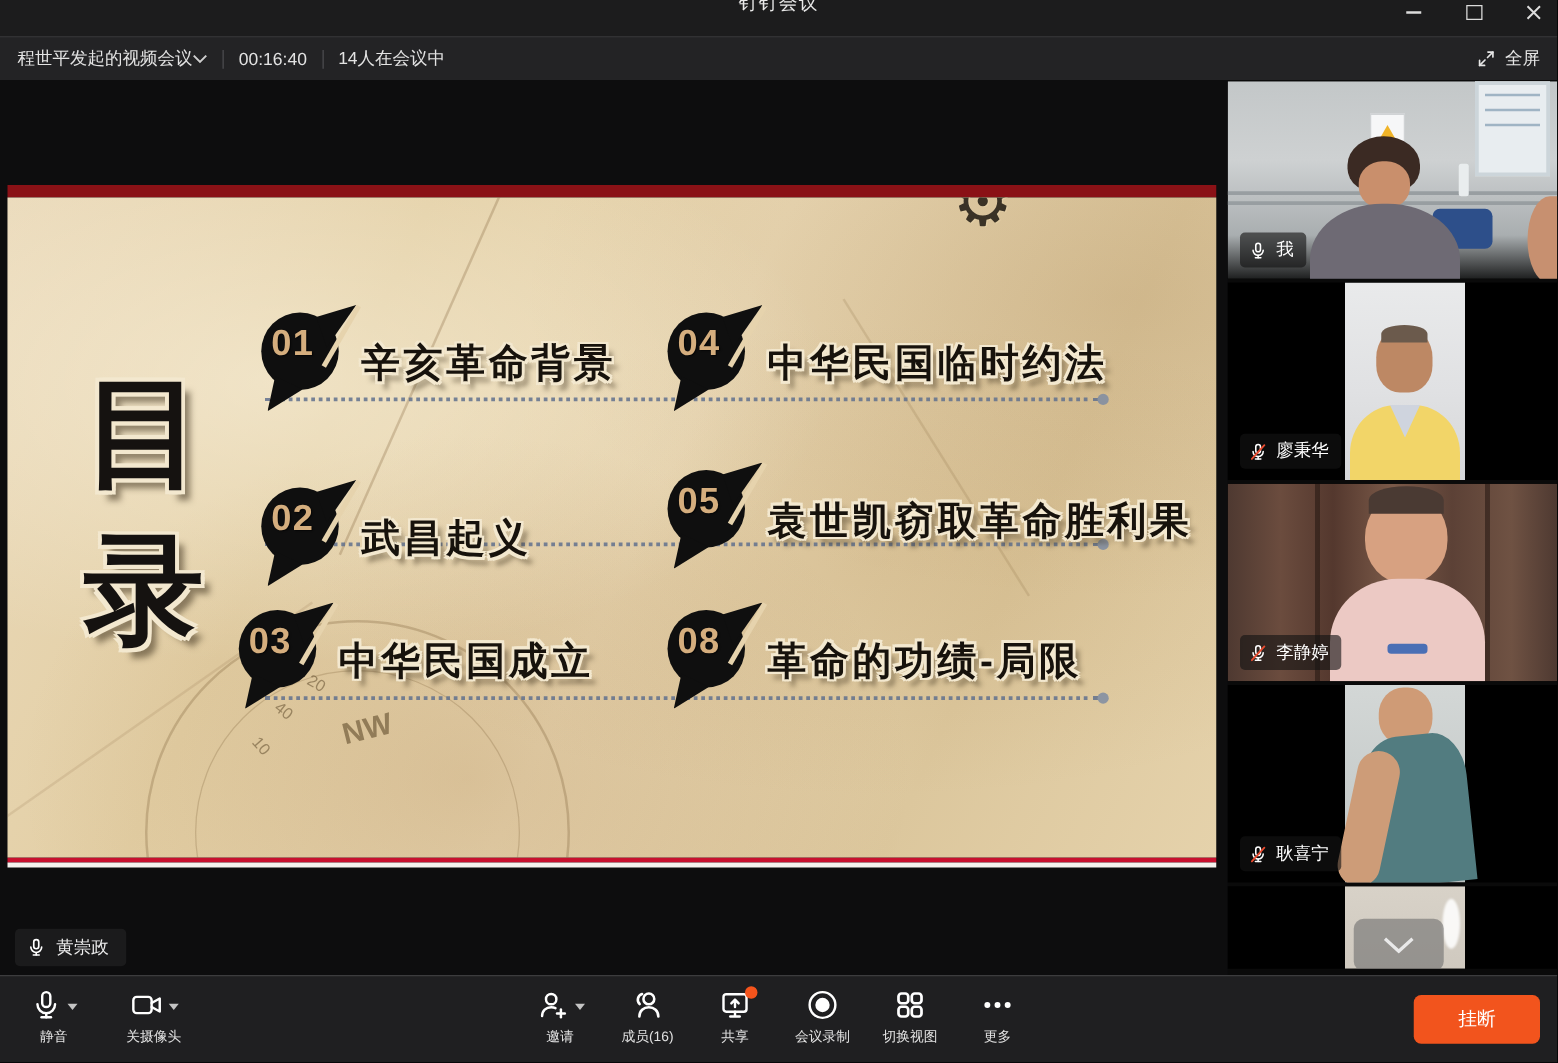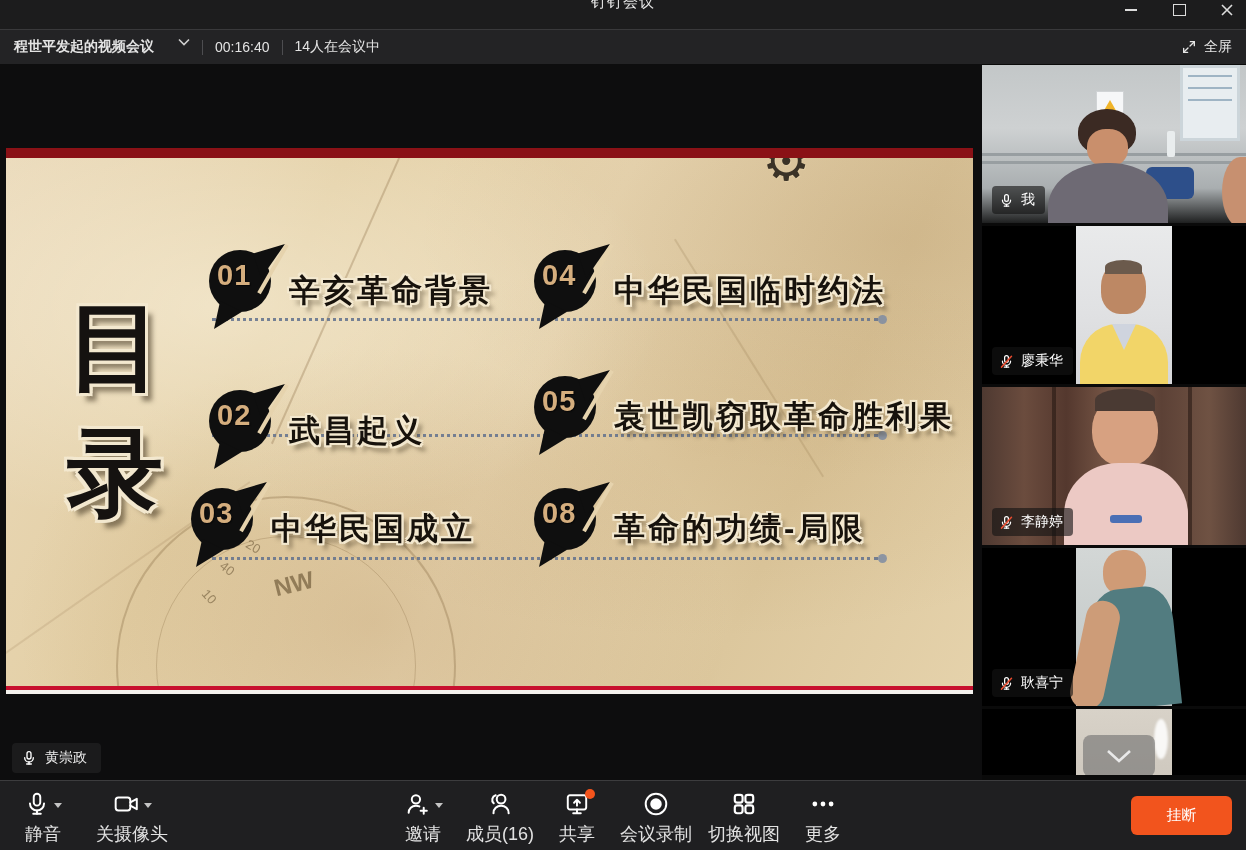--- a/index.html
+++ b/index.html
@@ -11,21 +11,21 @@
   .titlebar { position:relative; height:30px; background:#1c1c1d; border-bottom:1px solid #39393b; overflow:hidden; }
   .app-title { position:absolute; left:0; right:0; top:-7px; text-align:center; color:#e8e8e8; font-size:15px; letter-spacing:1px; }
   .win-controls { position:absolute; right:12px; top:0; display:flex; gap:34px; align-items:center; height:20px; }
   .wc { width:14px; height:14px; position:relative; cursor:pointer; }
   .wc-min::after { content:""; position:absolute; left:1px; top:6px; width:12px; height:2px; background:#dcdcdc; }
   .wc-max::after { content:""; position:absolute; left:1px; top:1px; width:11px; height:10px; border:1.5px solid #dcdcdc; }
   .wc-close svg { position:absolute; left:0; top:0; }
 
   
   .infobar { height:34px; background:#232325; display:flex; align-items:center; padding:0 14px; color:#e3e3e3; font-size:14px; }
-  .mi-title { display:flex; gap:24px; cursor:pointer;font-weight:bold; }
+  .mi-title { display:flex; align-items:center; gap:0; cursor:pointer; }
   .vdiv { width:1px; height:15px; background:#4d4d50; margin:0 12px; }
   .fs-group { margin-left:auto; display:flex; align-items:center; gap:7px; cursor:pointer; color:#e6e6e6; }
 
   
   .content { display:flex; height:716px; }
   .stage { position:relative; width:982px; background:#0d0d0e; overflow:hidden; }
   .sidebar { width:264px; background:#0a0a0a; padding-top:1px; overflow:hidden; }
 
   
   .slide { position:absolute; left:6px; top:84px; width:967px; height:546px; }
@@ -123,21 +123,21 @@
   
   .p5 { background:linear-gradient(180deg,#d8d2c8 0%,#cfc9bf 100%); }
   .p5-glow { position:absolute; right:4px; top:10px; width:14px; height:40px; background:rgba(255,255,255,.85); border-radius:50%; filter:blur(1px); }
   .scroll-btn { position:absolute; left:101px; top:26px; width:72px; height:42px; background:rgba(110,110,110,.6);
     border-radius:8px; display:flex; align-items:center; justify-content:center; cursor:pointer; z-index:5; }
 
   
   .toolbar { position:relative; height:70px; background:#1f1f21; border-top:1px solid #3c3c3e; }
   .tb-left { position:absolute; left:16px; top:9px; display:flex; gap:26px; }
   .tb-center { position:absolute; left:50%; top:9px; transform:translateX(-50%); display:flex; gap:16px; }
-  .tb-btn { display:flex; flex-direction:column; align-items:center; gap:5px; color:#e2e2e2; font-size:18px; min-width:54px; cursor:pointer; }
+  .tb-btn { display:flex; flex-direction:column; align-items:center; gap:5px; color:#e2e2e2; font-size:11px; min-width:54px; cursor:pointer; }
   .tb-iconrow { position:relative; height:27px; display:flex; align-items:flex-end; gap:4px; }
   .caret { width:0; height:0; border-left:4px solid transparent; border-right:4px solid transparent; border-top:5px solid #c4c4c4; margin-bottom:9px; }
   .badge-dot { position:absolute; top:-2px; right:-5px; width:10px; height:10px; border-radius:50%; background:#f5541c; }
   .hangup-btn { position:absolute; right:14px; top:15px; width:101px; height:39px; background:#f2541d; border:none;
     border-radius:6px; color:#fff; font-size:15px; cursor:pointer; font-family:inherit; }
   .icon-svg { display:block; }
 </style>
 </head>
 <body>
 

